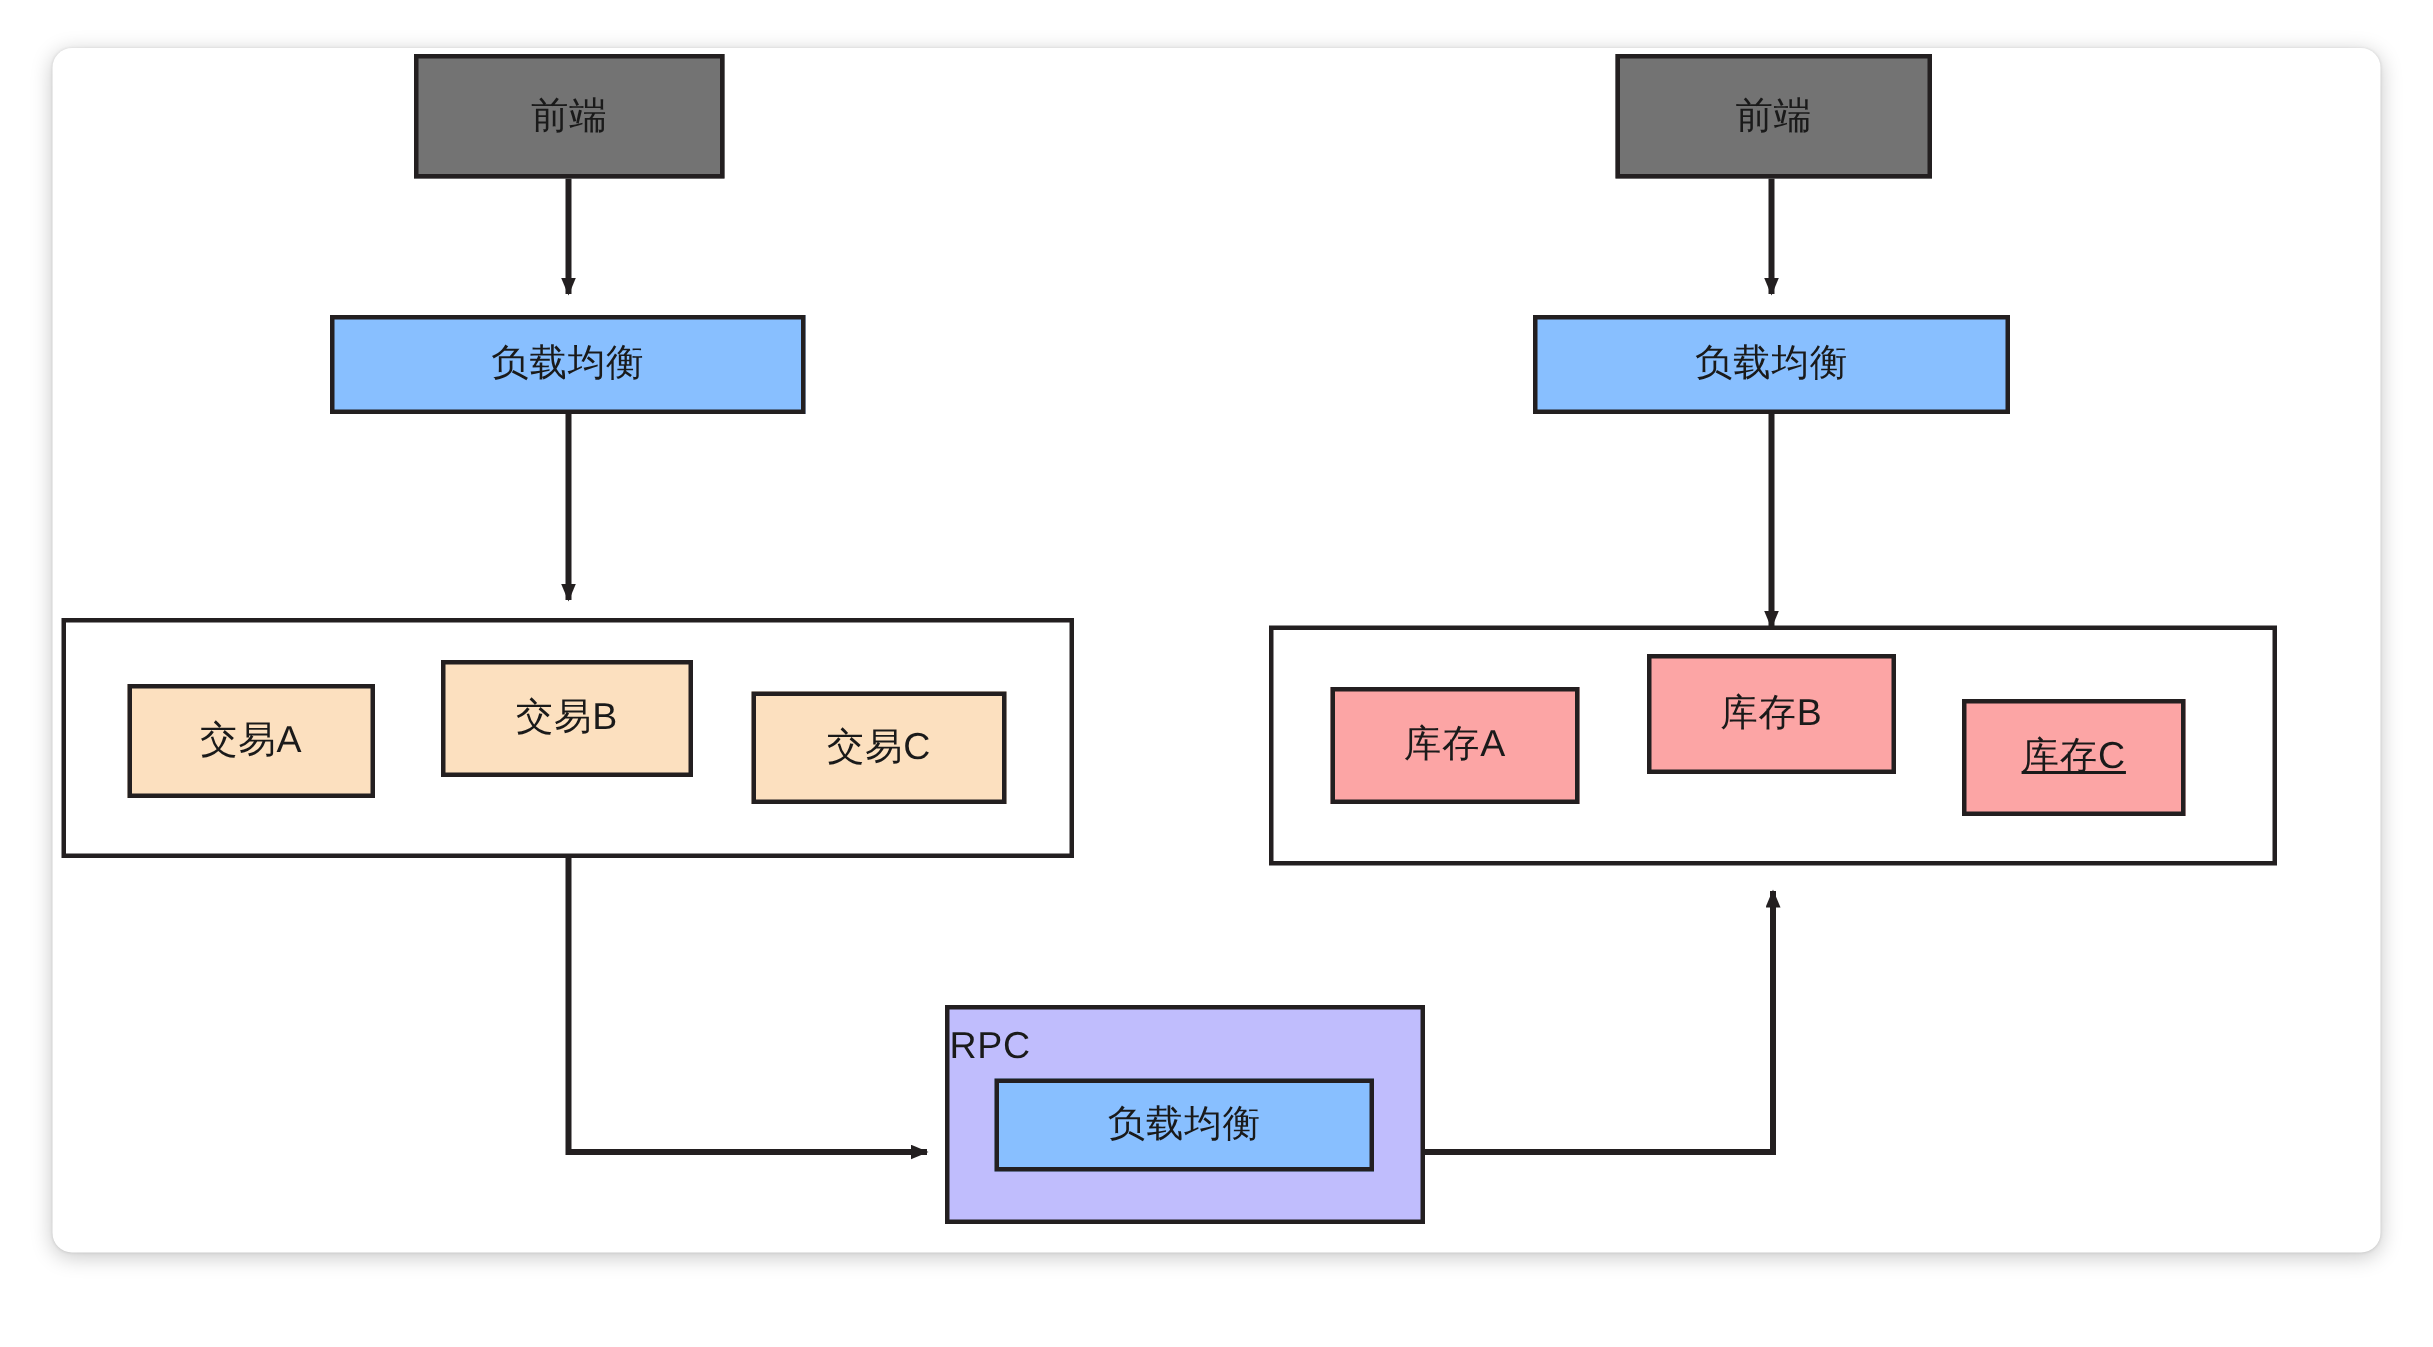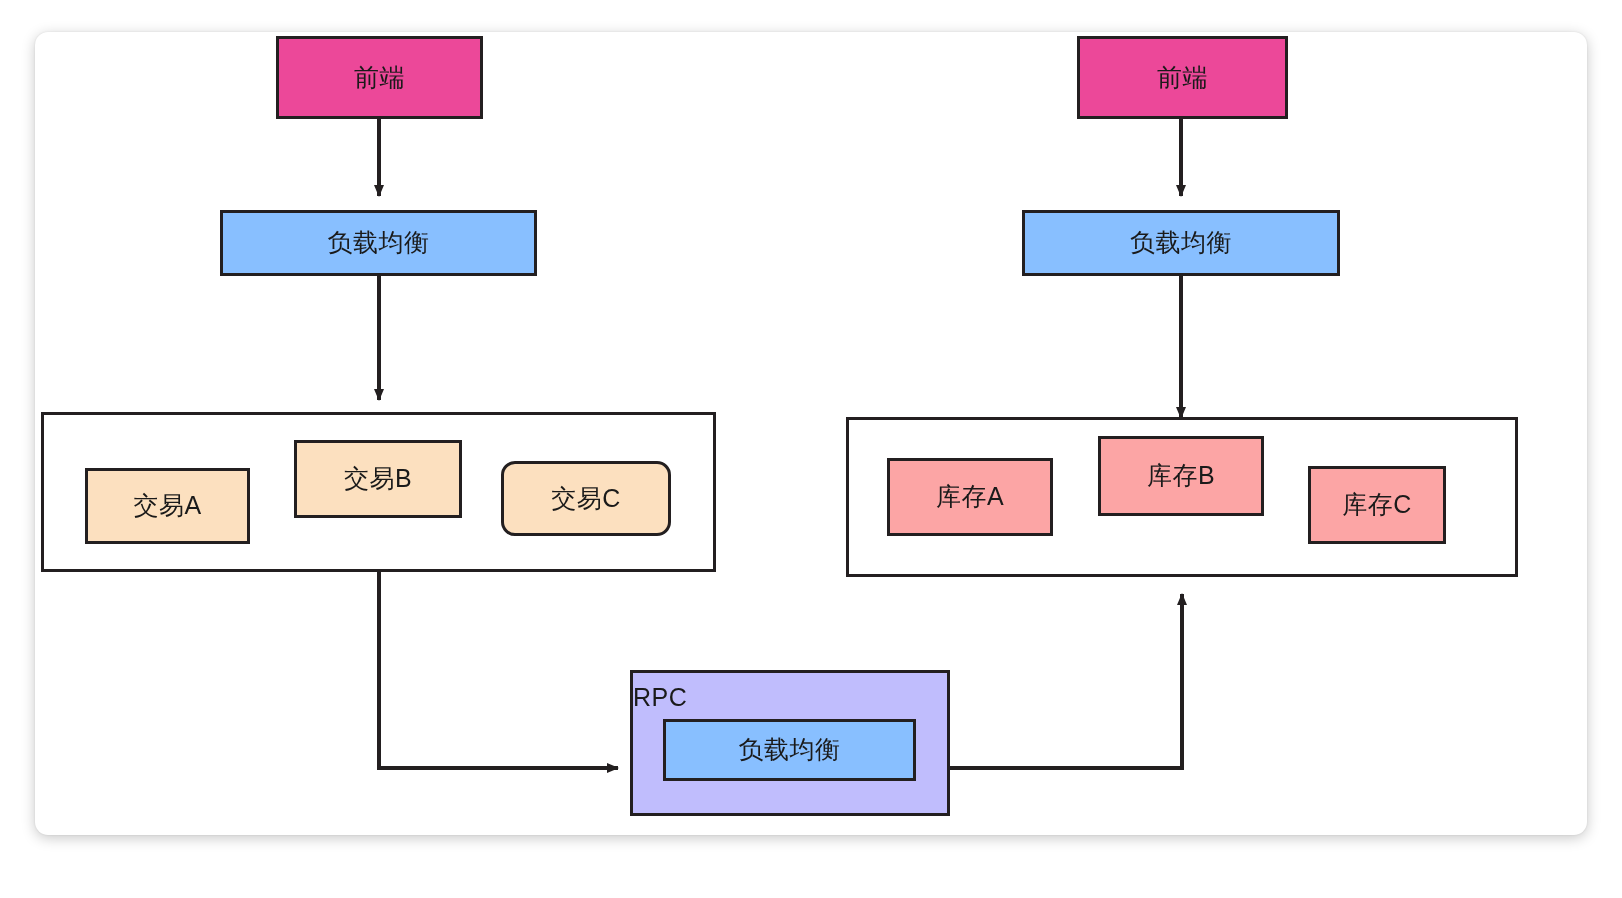--- a/index.html
+++ b/index.html
@@ -42,21 +42,21 @@
     border: 3px solid #231f20;
     display: flex;
     align-items: center;
     justify-content: center;
     color: #1a1a1a;
     font-size: 25px;
     line-height: 1.1;
     letter-spacing: 0.5px;
     white-space: nowrap;
   }
-  .node.frontend { background: #ec4899; }
+  .node.frontend { background: #737373; }
   .node.lb       { background: #88bfff; text-align: center; }
   .node.txn      { background: #fce0bf; }
   .node.inv      { background: #fca5a5; }
 
   
   .group {
     position: absolute;
     box-sizing: border-box;
     border: 3px solid #231f20;
     background: transparent;
@@ -124,29 +124,29 @@
   <div class="node frontend" style="left:276px; top:36px; width:207px; height:83px;">
     <span>前端</span>
   </div>
 
   <div class="node lb" style="left:220px; top:210px; width:317px; height:66px;">
     <span>负载均衡</span>
   </div>
 
   <div class="group" style="left:41px; top:412px; width:675px; height:160px;"></div>
 
-  <div class="node txn" style="left:85px; top:456px; width:165px; height:76px;margin-top:12px;">
+  <div class="node txn" style="left:85px; top:456px; width:165px; height:76px;">
     <span>交易A</span>
   </div>
 
   <div class="node txn" style="left:294px; top:440px; width:168px; height:78px;">
     <span>交易B</span>
   </div>
 
-  <div class="node txn" style="left:501px; top:461px; width:170px; height:75px;border-radius:14px;">
+  <div class="node txn" style="left:501px; top:461px; width:170px; height:75px;">
     <span>交易C</span>
   </div>
 
   <div class="node frontend" style="left:1077px; top:36px; width:211px; height:83px;">
     <span>前端</span>
   </div>
 
   <div class="node lb" style="left:1022px; top:210px; width:318px; height:66px;">
     <span>负载均衡</span>
   </div>
@@ -154,21 +154,21 @@
   <div class="group" style="left:846px; top:417px; width:672px; height:160px;"></div>
 
   <div class="node inv" style="left:887px; top:458px; width:166px; height:78px;">
     <span>库存A</span>
   </div>
 
   <div class="node inv" style="left:1098px; top:436px; width:166px; height:80px;">
     <span>库存B</span>
   </div>
 
-  <div class="node inv" style="left:1308px; top:466px; width:138px; height:78px;">
+  <div class="node inv" style="left:1308px; top:466px; width:149px; height:78px;text-decoration:underline;">
     <span>库存C</span>
   </div>
 
   <div class="rpc-box" style="left:630px; top:670px; width:320px; height:146px;">
     <div class="rpc-title">RPC</div>
   </div>
 
   <div class="node lb" style="left:663px; top:719px; width:253px; height:62px;">
     <span>负载均衡</span>
   </div>

